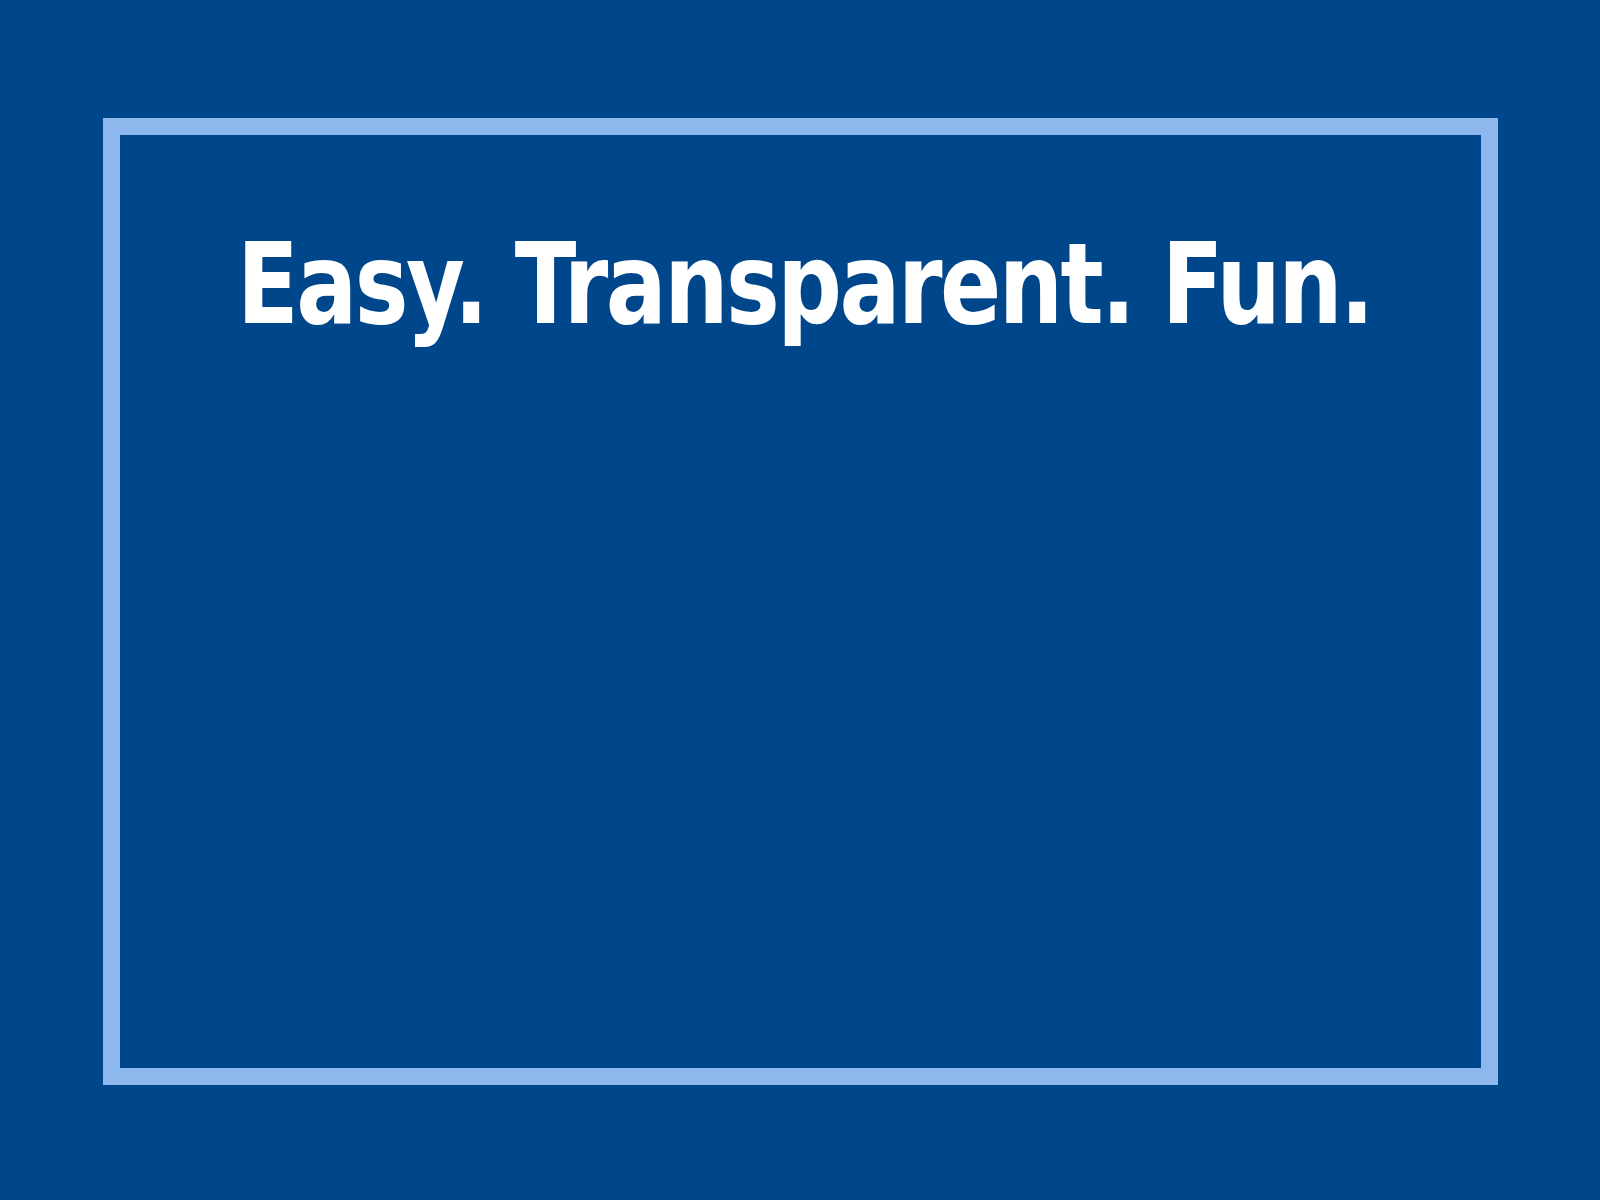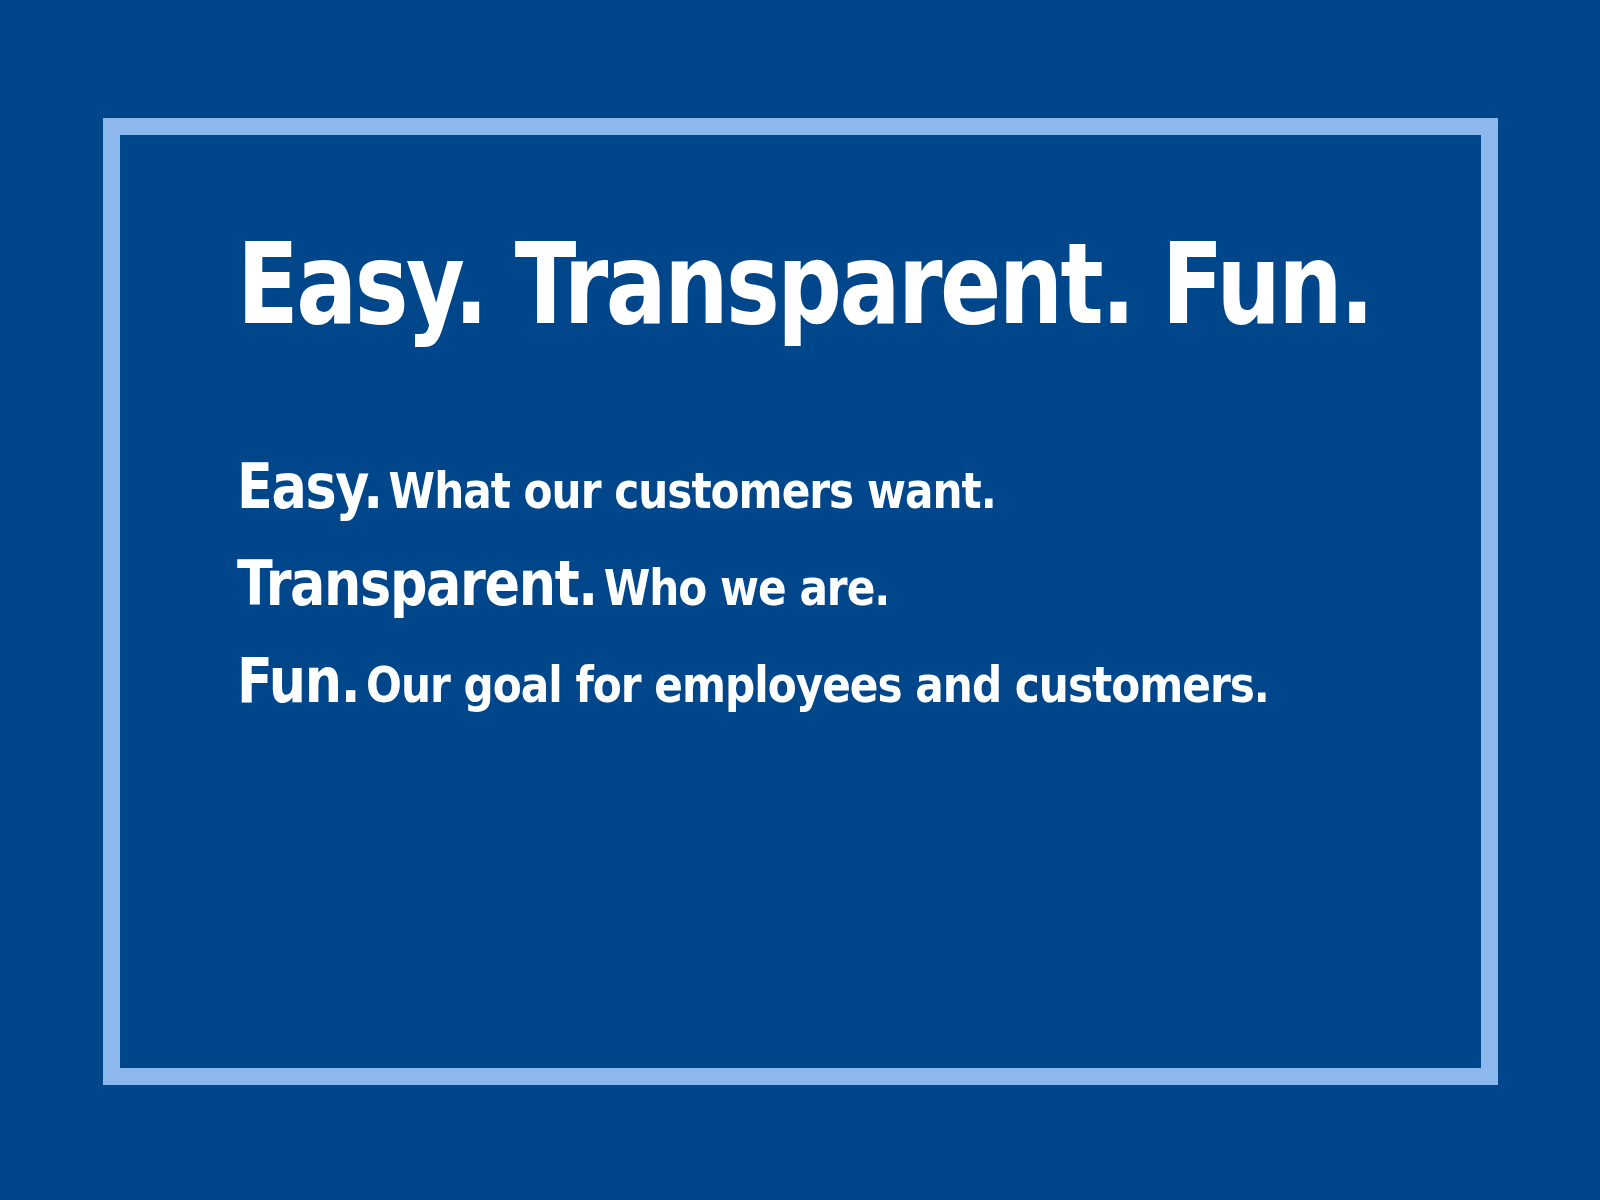--- a/index.html
+++ b/index.html
@@ -103,30 +103,15 @@
 
 <div id="slide">
 
   <div id="frame"></div>
 
   <div id="content">
 
     <h1 id="headline">Easy. Transparent. Fun.</h1>
 
 
-    <div id="pillars">
-
-      <div class="pillar-line">
-        <span class="pillar-term">Easy.</span><span class="pillar-desc">What our customers want.</span>
-      </div>
-
-      <div class="pillar-line">
-        <span class="pillar-term">Transparent.</span><span class="pillar-desc">Who we are.</span>
-      </div>
-
-      <div class="pillar-line">
-        <span class="pillar-term">Fun.</span><span class="pillar-desc">Our goal for employees and customers.</span>
-      </div>
-
-    </div>
 
   </div>
 </div>
 
 </body></html>

